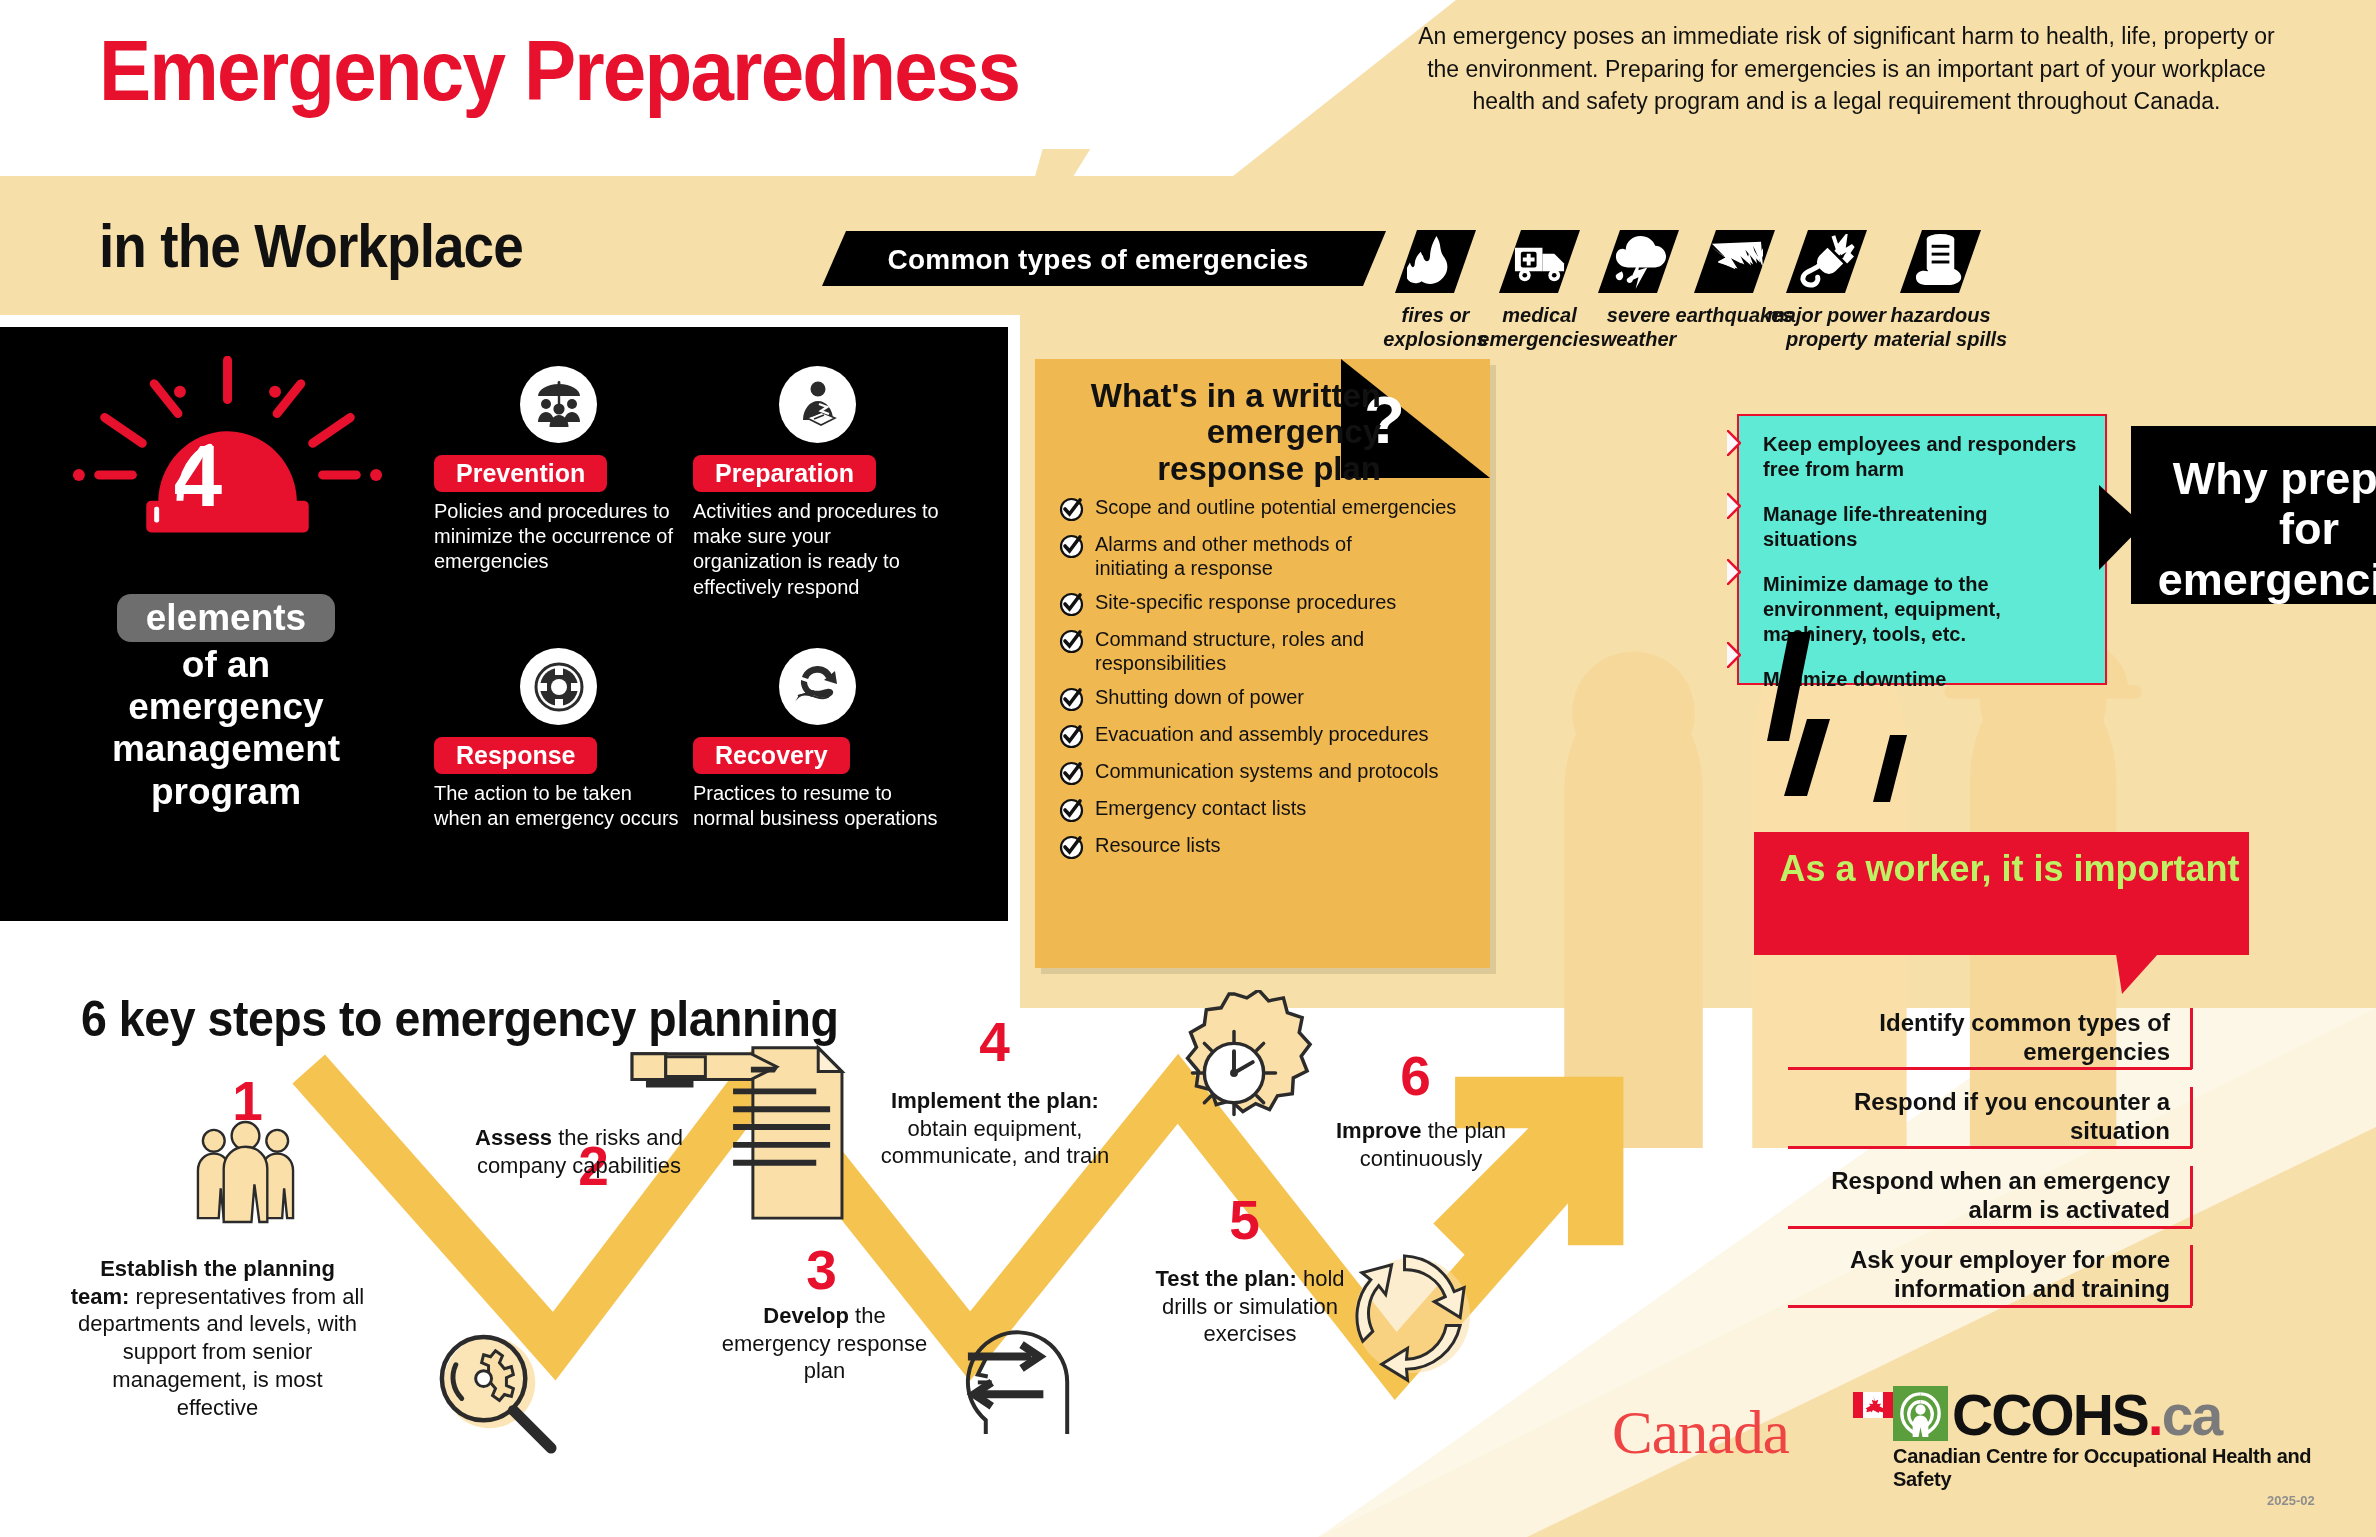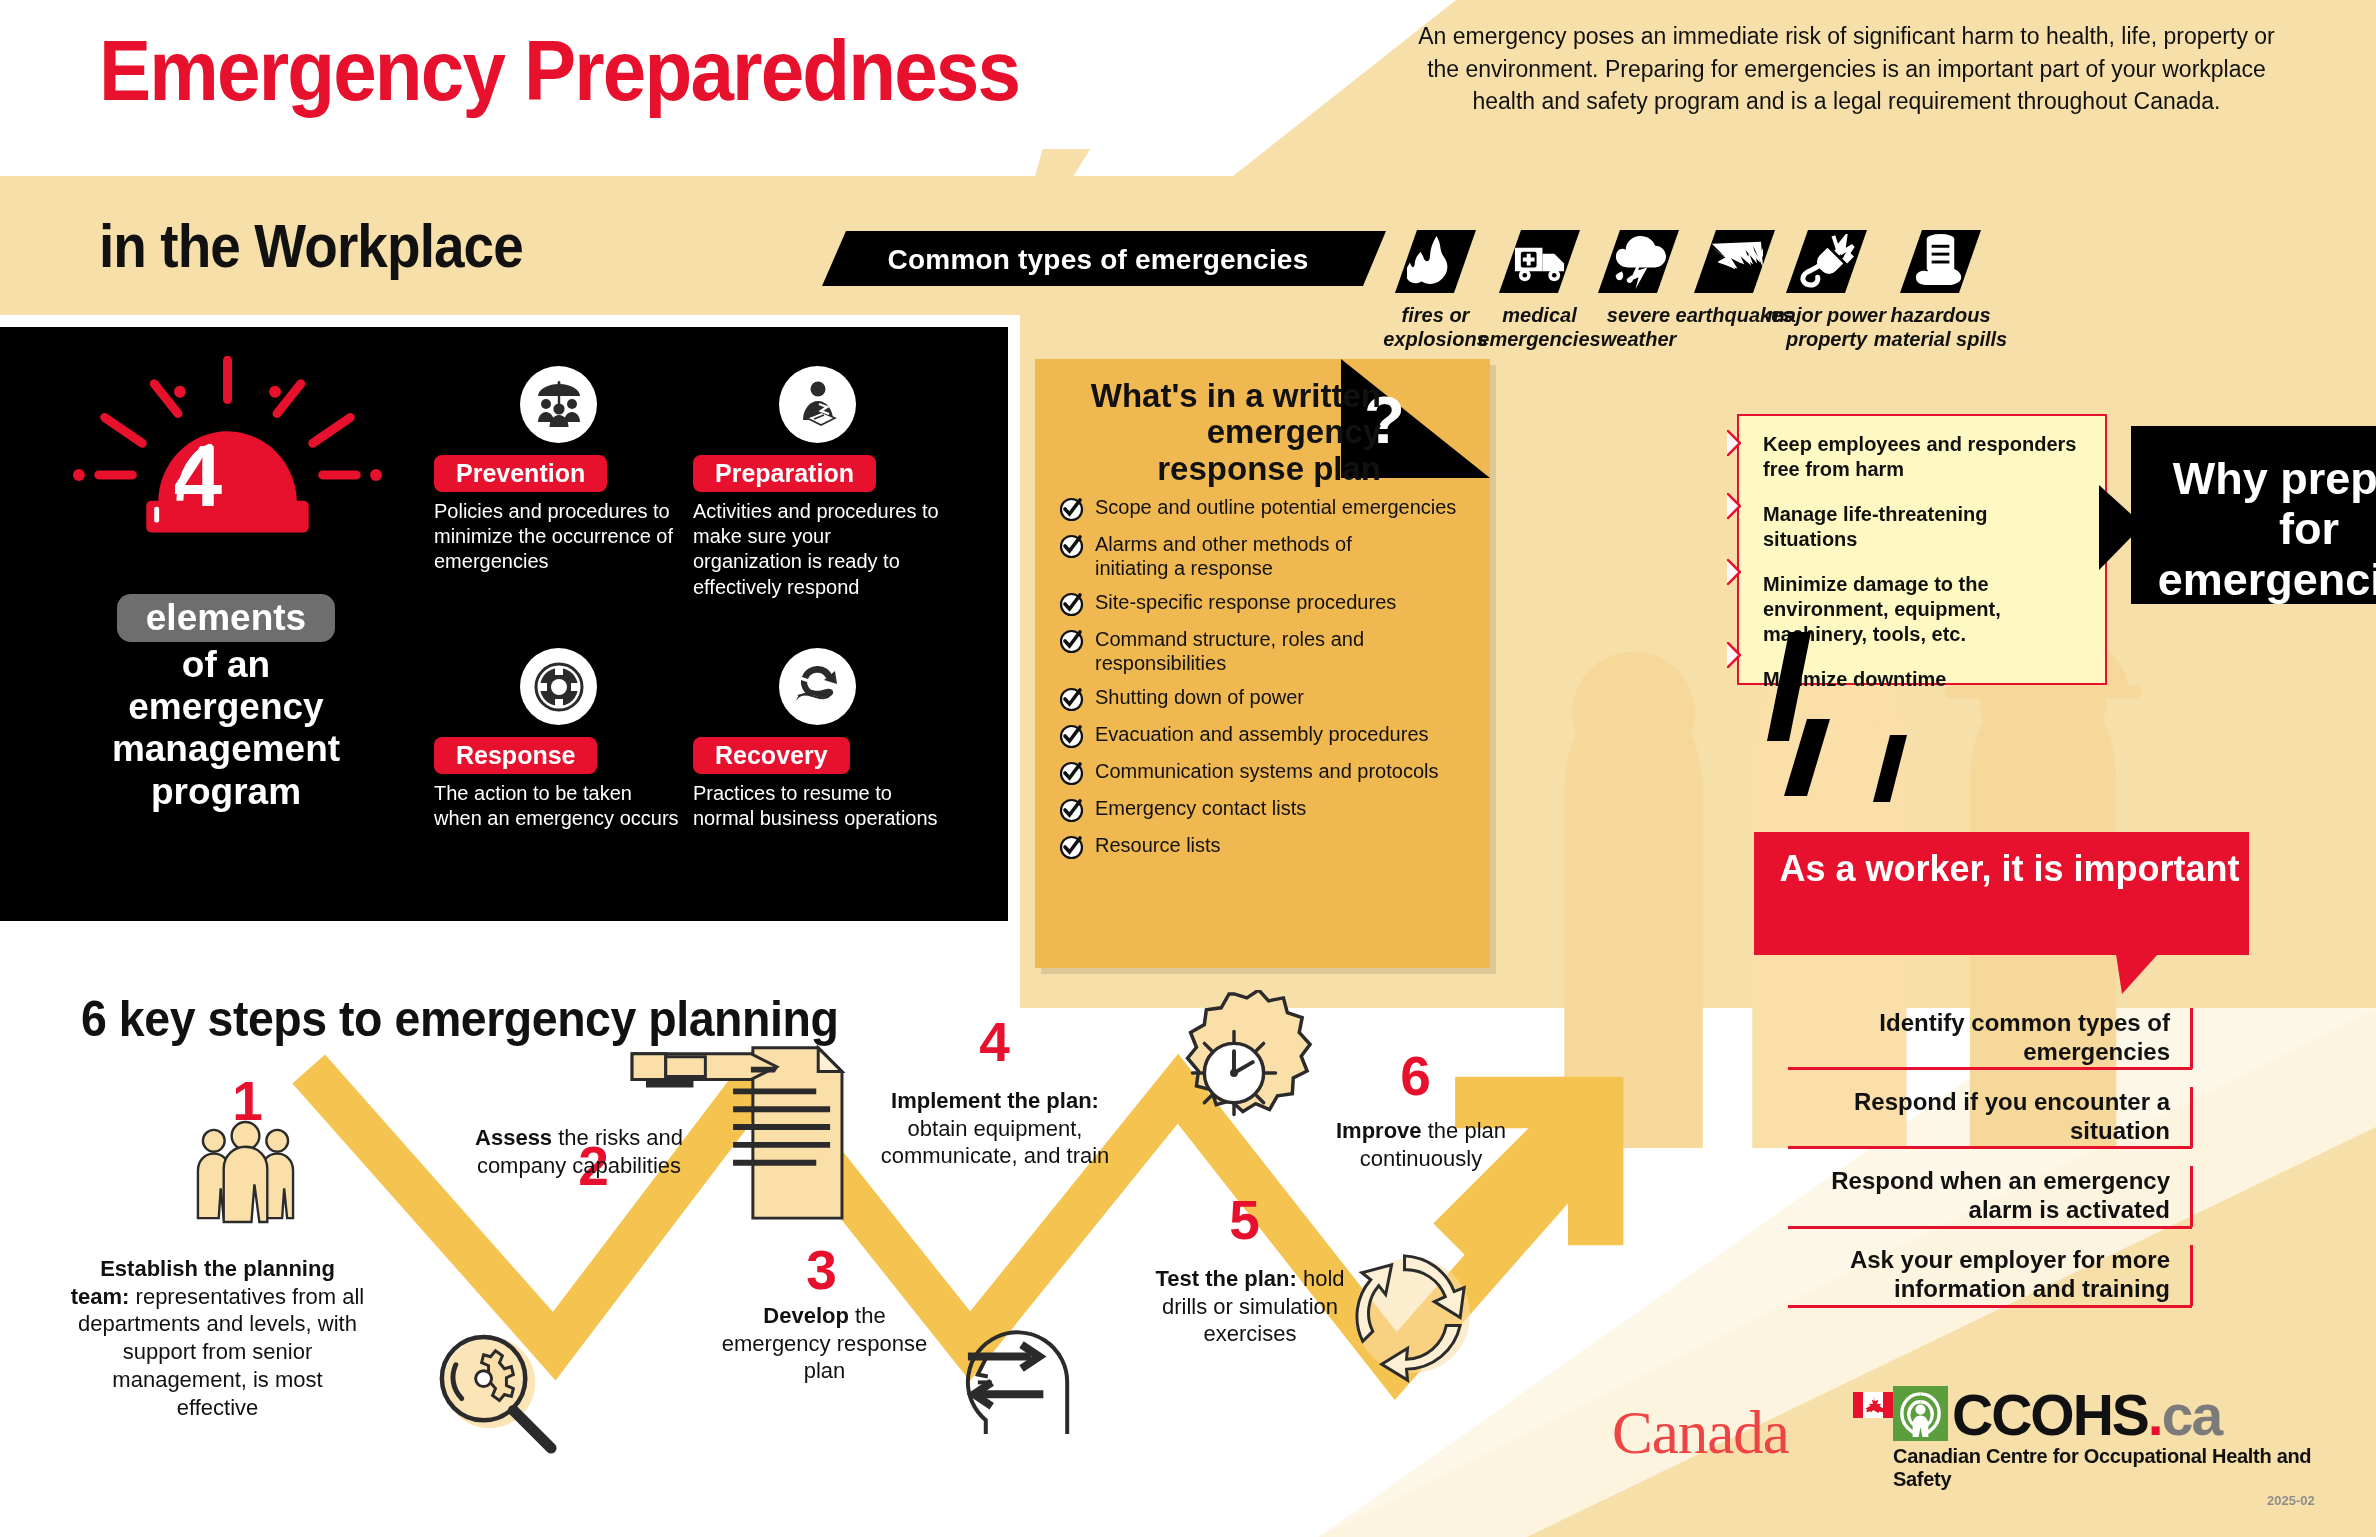--- a/index.html
+++ b/index.html
@@ -84,35 +84,35 @@
     clip-path:polygon(0 0,149px 119px,0 119px);}
   #plan-qmark{left:1364px;top:381px;color:#fff;font-size:67px;font-weight:bold;}
   #plan-title{left:1054px;top:378px;width:327px;text-align:right;
     font-size:33px;font-weight:bold;color:#111;line-height:1.1;}
   #plan-list{left:1059px;top:495px;width:416px;}
   .plan-item{display:flex;align-items:flex-start;margin-bottom:10px;}
   .plan-item .chk{flex:0 0 auto;width:25px;height:25px;margin-right:11px;margin-top:2px;}
   .plan-item .txt{font-size:20px;color:#111;line-height:1.2;}
 
   
-  #why-box{left:1737px;top:414px;width:366px;height:267px;background:#fef9c3;
+  #why-box{left:1737px;top:414px;width:366px;height:267px;background:#5eead4;
     border:2.5px solid #e8112d;}
   #why-box .zag{position:absolute;left:-12px;width:14px;height:26px;}
   #why-list{position:absolute;left:24px;top:16px;width:317px;}
   .why-item{font-size:20px;font-weight:bold;color:#111;line-height:1.25;margin-bottom:20px;}
   #why-beak{left:2099px;top:485px;width:44px;height:85px;background:#000;
     clip-path:polygon(0 0,44px 40px,0 85px);}
   #why-head{left:2131px;top:426px;width:356px;height:178px;background:#000;}
   #why-head span{position:absolute;left:0;right:0;top:28px;text-align:center;color:#fff;
     font-size:45px;font-weight:bold;line-height:1.12;}
   .slashbar{position:absolute;background:#000;}
 
   
   #worker-head{left:1754px;top:832px;width:495px;height:123px;background:#e8112d;}
-  #worker-head span{position:absolute;left:16px;right:0;top:16px;text-align:center;color:#ffffff;
+  #worker-head span{position:absolute;left:16px;right:0;top:16px;text-align:center;color:#bef264;
     font-size:36px;font-weight:bold;line-height:1.18;}
   #worker-beak{left:2116px;top:954px;width:42px;height:40px;background:#e8112d;
     clip-path:polygon(0 0,42px 0,6px 40px);}
   .worker-item{position:absolute;width:386px;text-align:right;font-size:24px;
     font-weight:bold;color:#111;line-height:1.22;}
   .worker-rule{position:absolute;height:3px;background:#e8112d;}
   .worker-tick{position:absolute;width:3px;background:#e8112d;}
 
   
   #steps-title{left:81px;top:990px;font-size:50px;font-weight:bold;color:#111;

